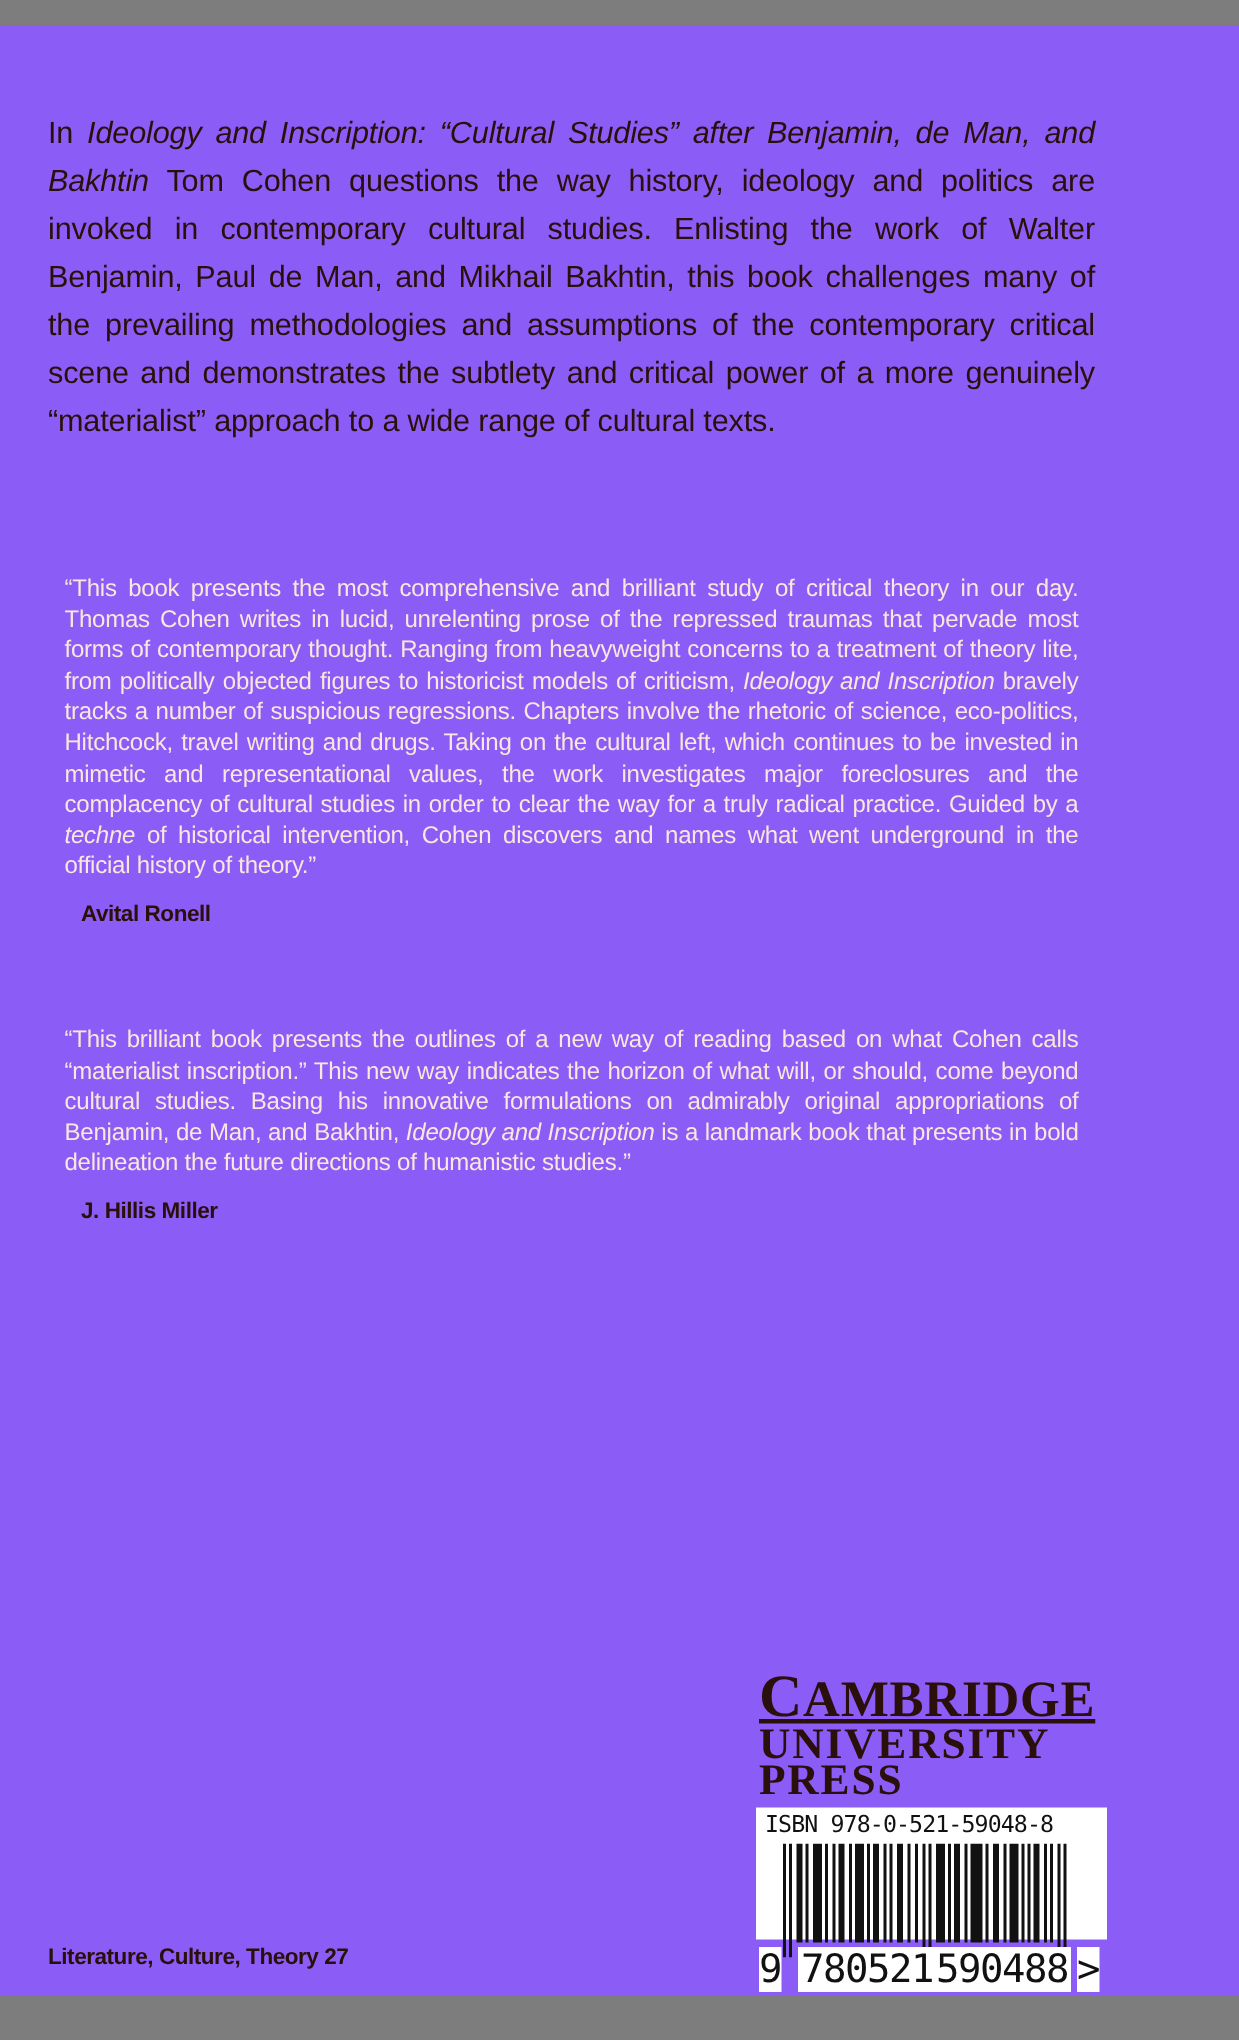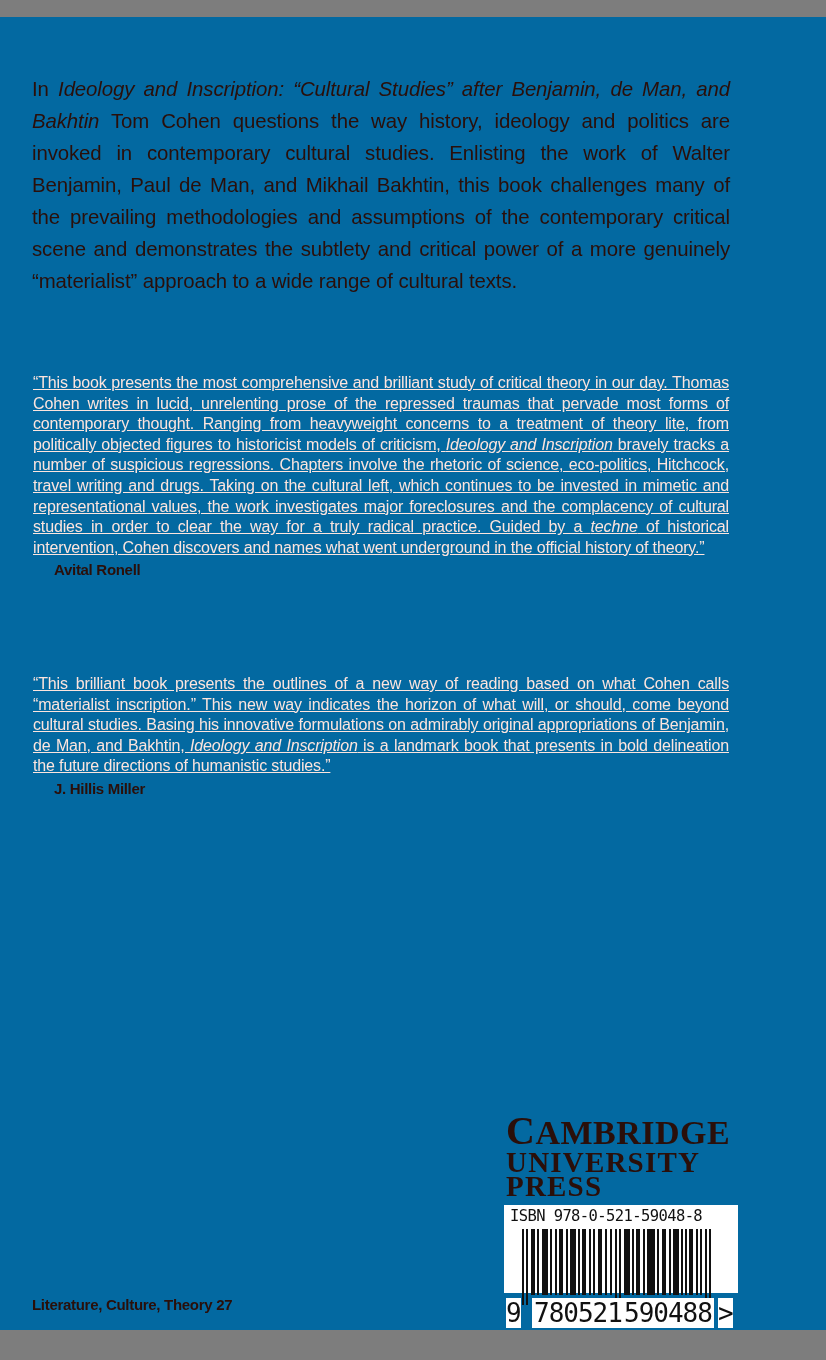--- a/index.html
+++ b/index.html
@@ -3,48 +3,48 @@
 <meta charset="utf-8">
 <style>
   html, body { margin: 0; padding: 0; }
   body {
     width: 826px; height: 1360px; background: #7d7d7d;
     position: relative; overflow: hidden;
     font-family: "Liberation Sans", sans-serif;
   }
   .cover {
     position: absolute; left: 0; top: 17px; width: 826px; height: 1313px;
-    background: #0369a1;
+    background: #8b5cf6;
   }
   .text { position: absolute; left: 32px; width: 698px; }
   .blurb {
     top: 56px; font-size: 20.4px; line-height: 32px; color: #2a0f0a;
     text-align: justify; letter-spacing: -0.1px;
   }
   .blurb p { margin: 0; }
   .quote {
     font-size: 16px; line-height: 20.6px; color: #fde5de;
     text-align: justify; letter-spacing: -0.15px;
   }
-  .quote p { margin: 1px; text-decoration: underline; }
+  .quote p { margin: 11px; }
   .attr {
     display: block; margin-left: 22px; margin-top: 2px;
     font-weight: bold; color: #2a0f0a; font-size: 15px; letter-spacing: -0.3px;
   }
   .q1 { top: 355px; }
   .q2 { top: 656px; }
   .bio {
     top: 844px; font-size: 16px; line-height: 20.6px; color: #2a0f0a;
     letter-spacing: -0.15px; text-align: justify;
   }
   .bio p { margin: 0; }
   .pub { position: absolute; left: 506px; top: 1097px; width: 240px; color: #2a0f0a; }
   .pub-name {
     font-family: "Liberation Serif", serif; font-size: 34px; line-height: 34px;
-    letter-spacing: 0.5px; font-weight: bold;
+    letter-spacing: 0.5px; font-weight: bold; text-decoration: underline;
   }
   .pub-name .cap { font-size: 40px; }
   .pub-sub {
     font-family: Liberation Serif, serif; font-size: 29px; line-height: 24px;
     letter-spacing: 1.2px; font-weight: bold;
   }
   .pub-url { font-size: 15.5px; font-weight: bold; margin-top: 6px; letter-spacing: -0.2px; }
   .barcode {
     position: absolute; left: 504px; top: 1188px; width: 234px; height: 88px;
     background: #ffffff;

